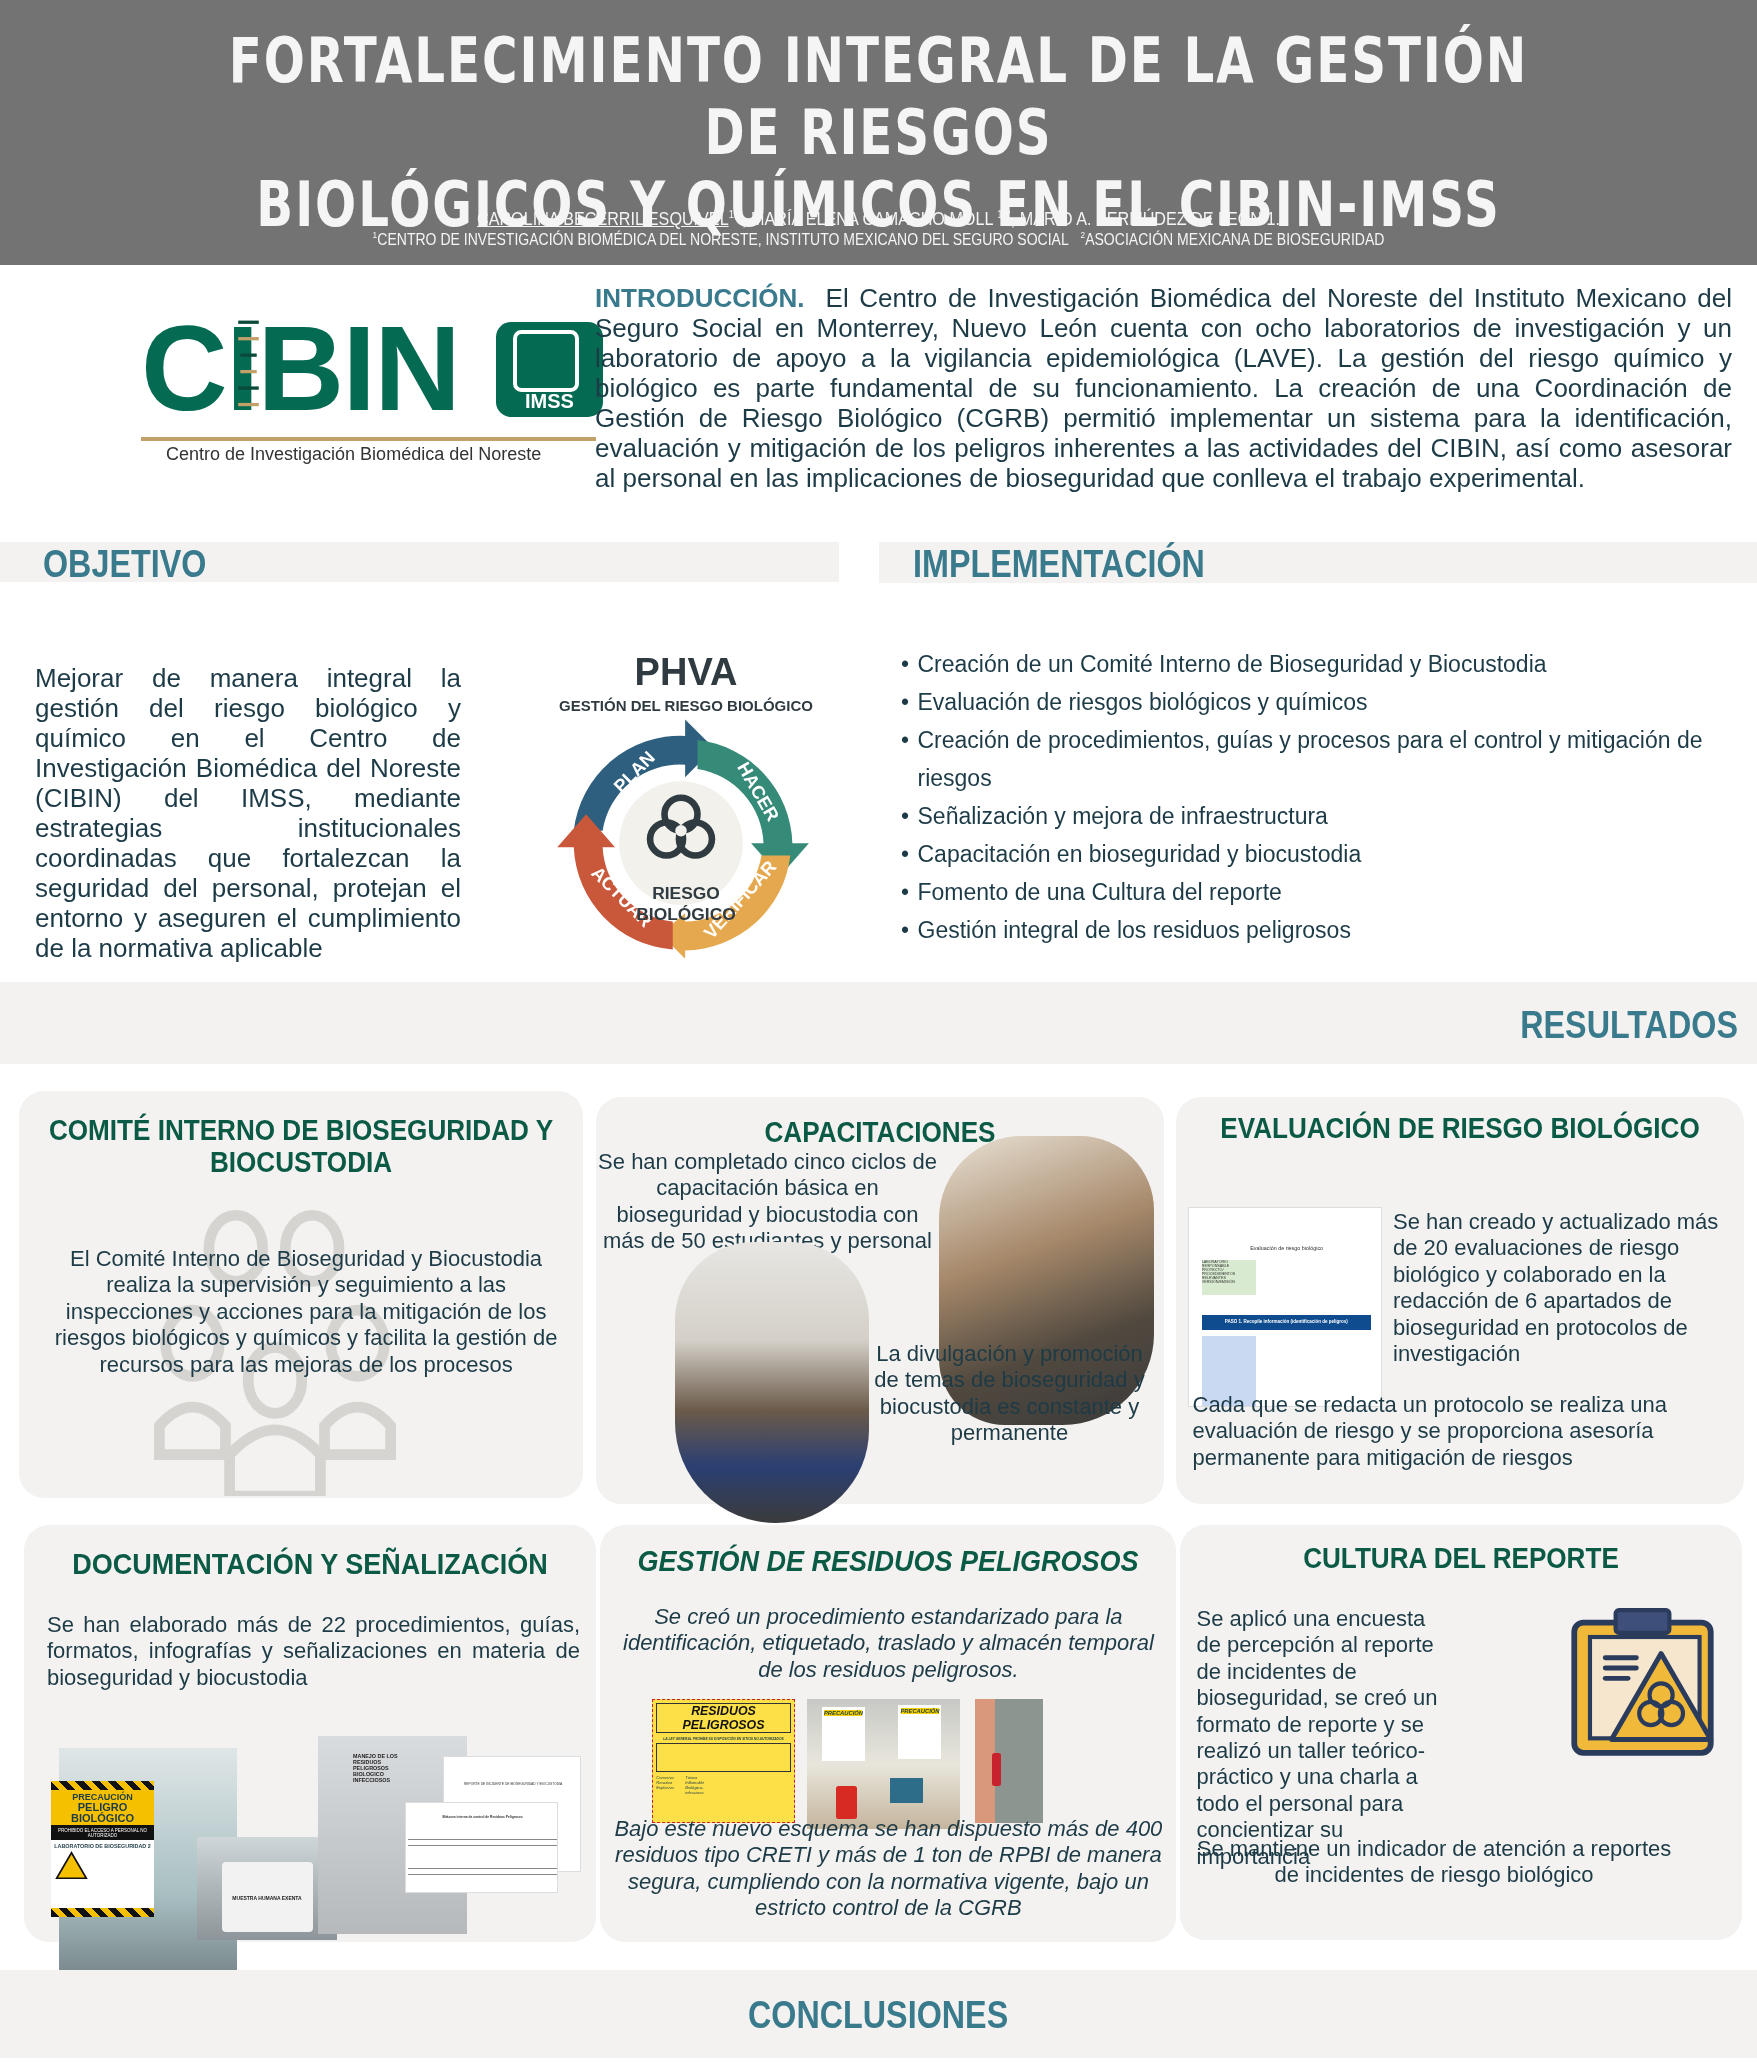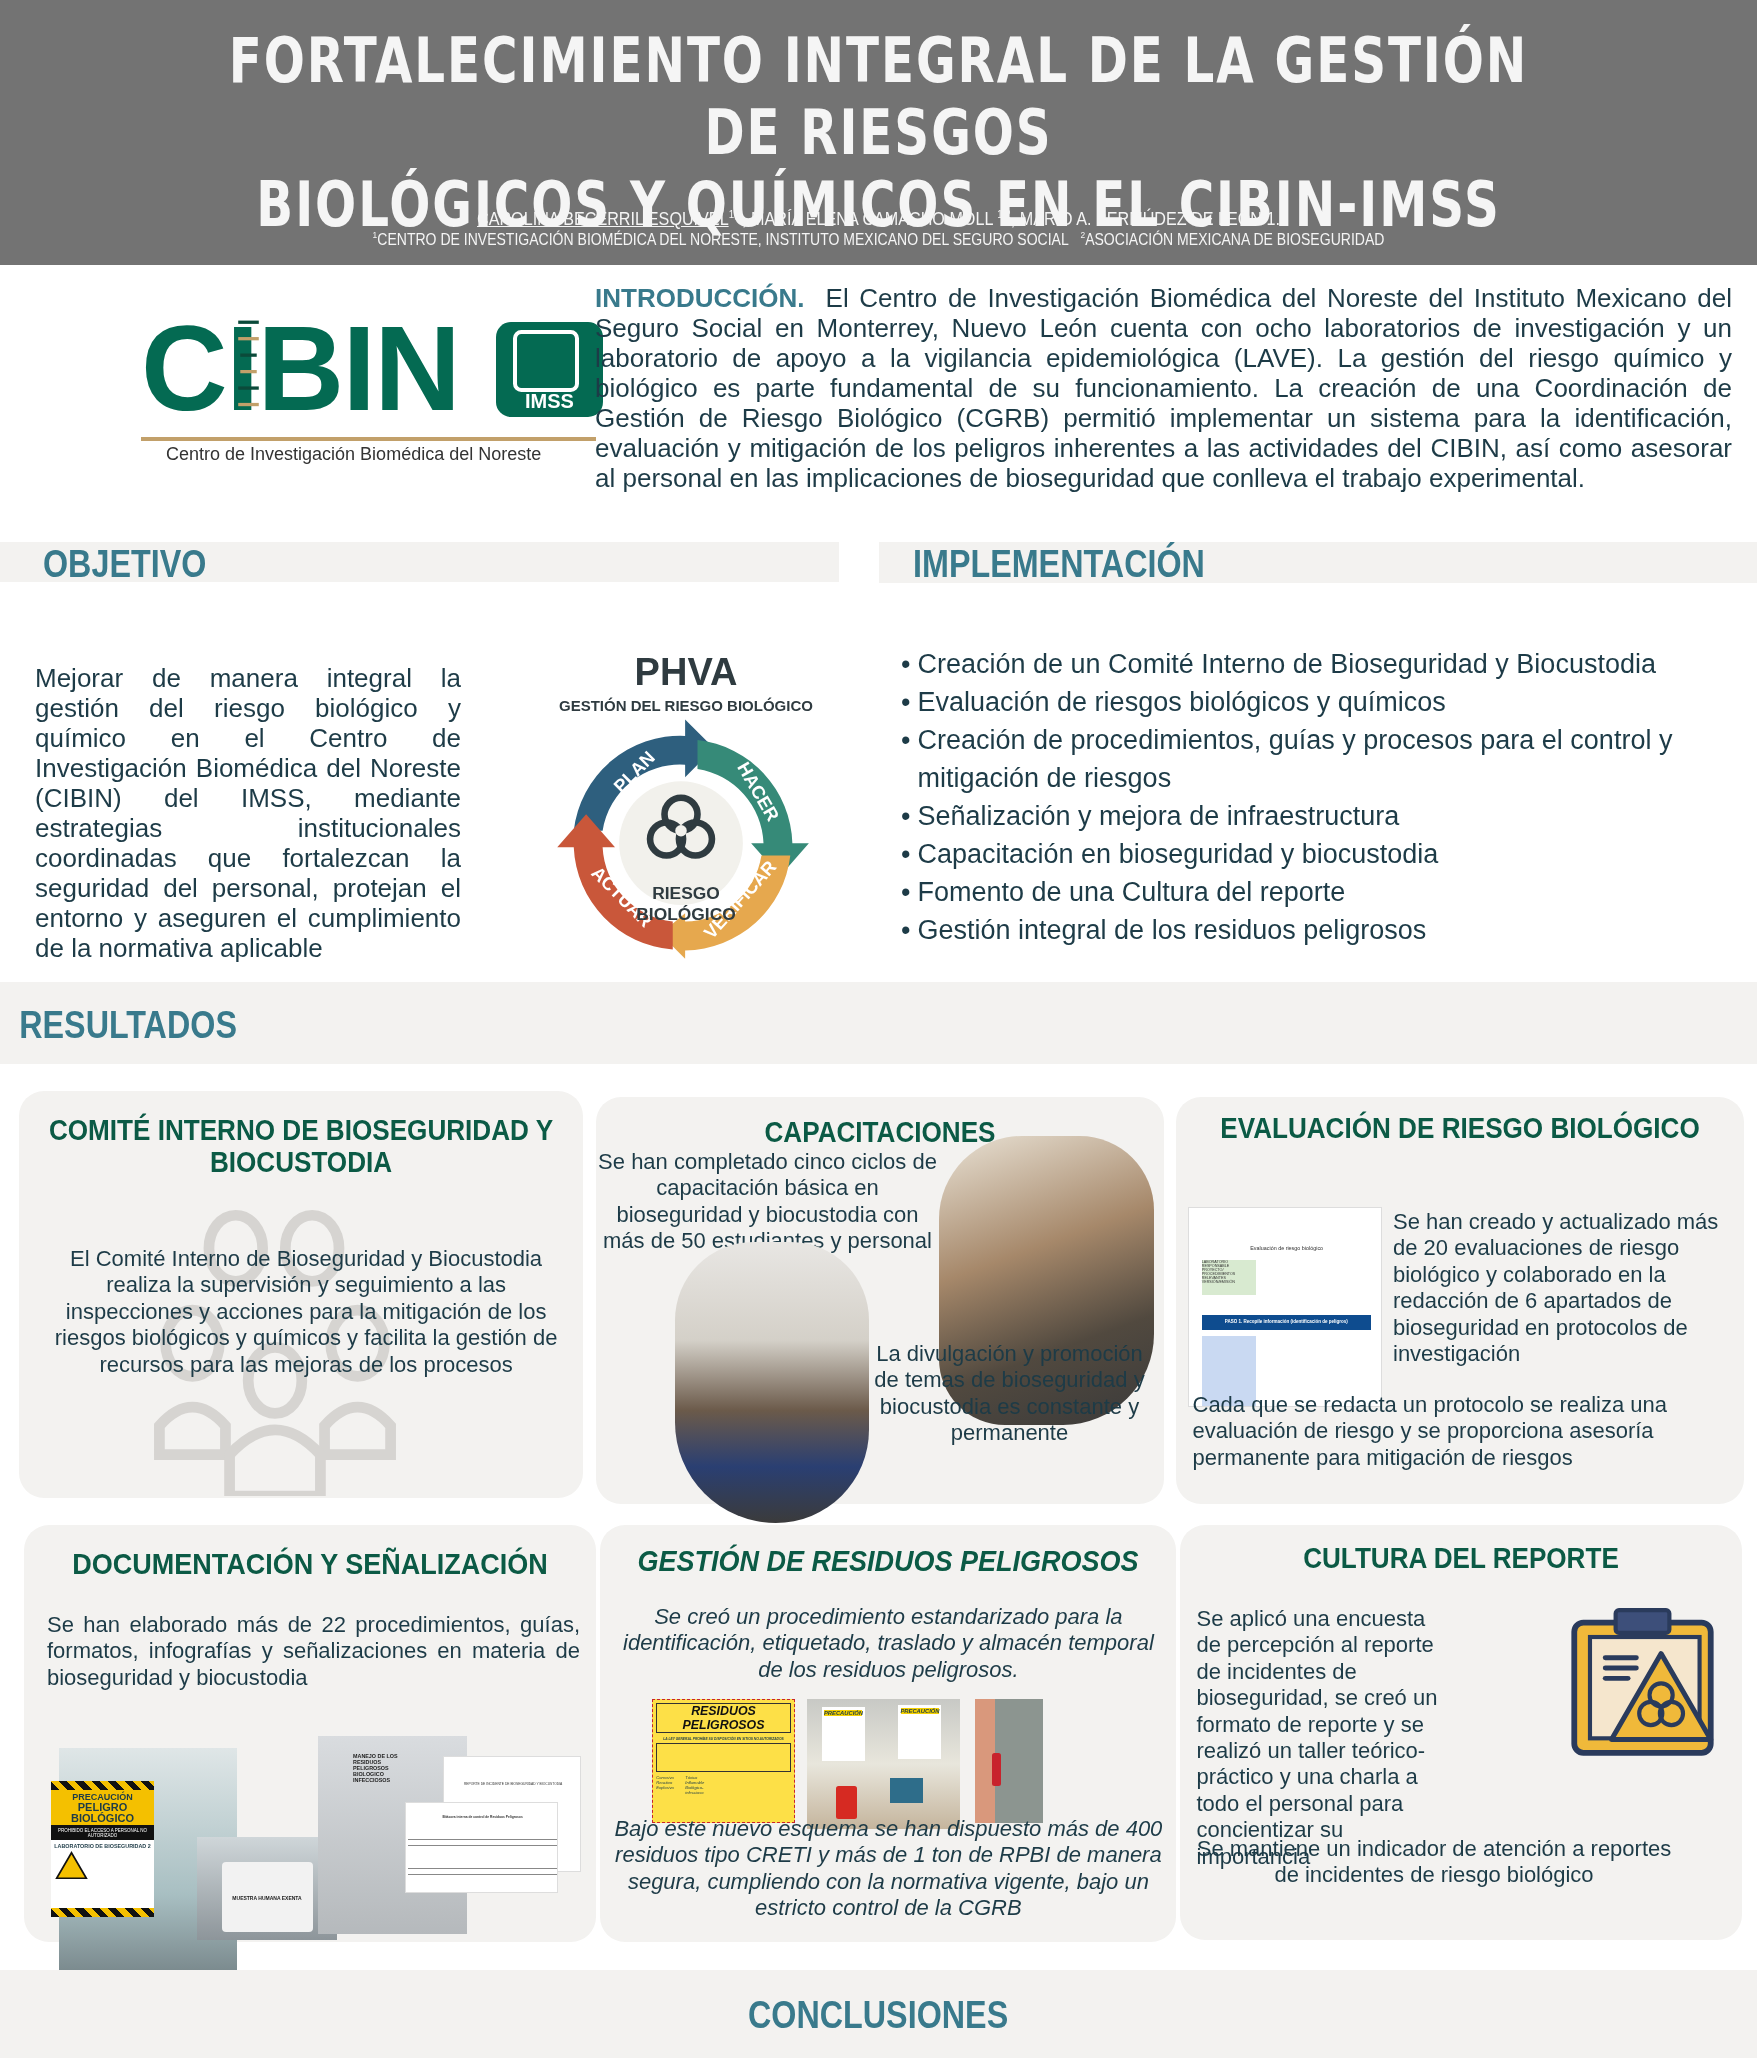--- a/index.html
+++ b/index.html
@@ -32,21 +32,21 @@
   
   .sec-bar { background: #f3f2f0; }
   .sec-title { color: #397a8c; font-weight: bold; font-size: 38px; transform: scaleX(0.85); transform-origin: left; display: inline-block; }
   .center-title { transform-origin: center; }
 
   .objective-text { left: 35px; top: 663px; width: 426px; font-size: 26px; line-height: 30px; text-align: justify; }
   .phva { left: 537px; top: 645px; width: 298px; height: 322px; }
   .phva-title { position: absolute; top: 6.2px; left: 0; width: 100%; text-align: center; font-weight: bold; font-size: 38px; color: #2f3b40; }
   .phva-sub { position: absolute; top: 52px; left: 0; width: 100%; text-align: center; font-weight: bold; font-size: 15px; color: #2f3b40; }
 
-  .impl-list { left: 901px; top: 645px; width: 826px; list-style: none; font-size: 27px; line-height: 38px; }
+  .impl-list { left: 901px; top: 645px; width: 826px; list-style: none; font-size: 23px; line-height: 38px; }
   .impl-list li { padding-left: 16.5px; position: relative; }
   .impl-list li:before { content: "•"; position: absolute; left: 0; }
 
   
   .card { background: #f3f2f0; border-radius: 25px; }
   .card-title { position: absolute; left: 0; width: 100%; text-align: center; color: #0b5a45; font-weight: bold; font-size: 29px; line-height: 32px; transform: scaleX(0.9); }
   .card-text { position: absolute; font-size: 22px; line-height: 26.4px; color: #1d3b47; }
   .ctr { text-align: center; }
   .jst { text-align: justify; }
 
@@ -138,21 +138,21 @@
 <ul class="abs impl-list">
   <li>Creación de un Comité Interno de Bioseguridad y Biocustodia</li>
   <li>Evaluación de riesgos biológicos y químicos</li>
   <li>Creación de procedimientos, guías y procesos para el control y mitigación de riesgos</li>
   <li>Señalización y mejora de infraestructura</li>
   <li>Capacitación en bioseguridad y biocustodia</li>
   <li>Fomento de una Cultura del reporte</li>
   <li>Gestión integral de los residuos peligrosos</li>
 </ul>
 
-<div class="abs sec-bar" style="left:0;top:982px;width:1757px;height:82px;text-align:left;">
+<div class="abs sec-bar" style="left:0;top:982px;width:1757px;height:82px;text-align:right;">
   <span class="sec-title center-title" style="margin-top:21.5px;">RESULTADOS</span>
 </div>
 
 <div class="abs card" style="left:18.6px;top:1091px;width:564px;height:407px;">
   <div class="card-title" style="top:23px;">COMITÉ INTERNO DE BIOSEGURIDAD Y BIOCUSTODIA</div>
   <svg style="position:absolute;left:128px;top:116px;" width="256" height="289" viewBox="0 0 620 700">
     <g fill="none" stroke="#d6d4d1" stroke-width="26">
       <ellipse cx="215" cy="100" rx="65" ry="80"></ellipse>
         <ellipse cx="400" cy="100" rx="65" ry="80"></ellipse>
       <ellipse cx="110" cy="330" rx="65" ry="80"></ellipse>

